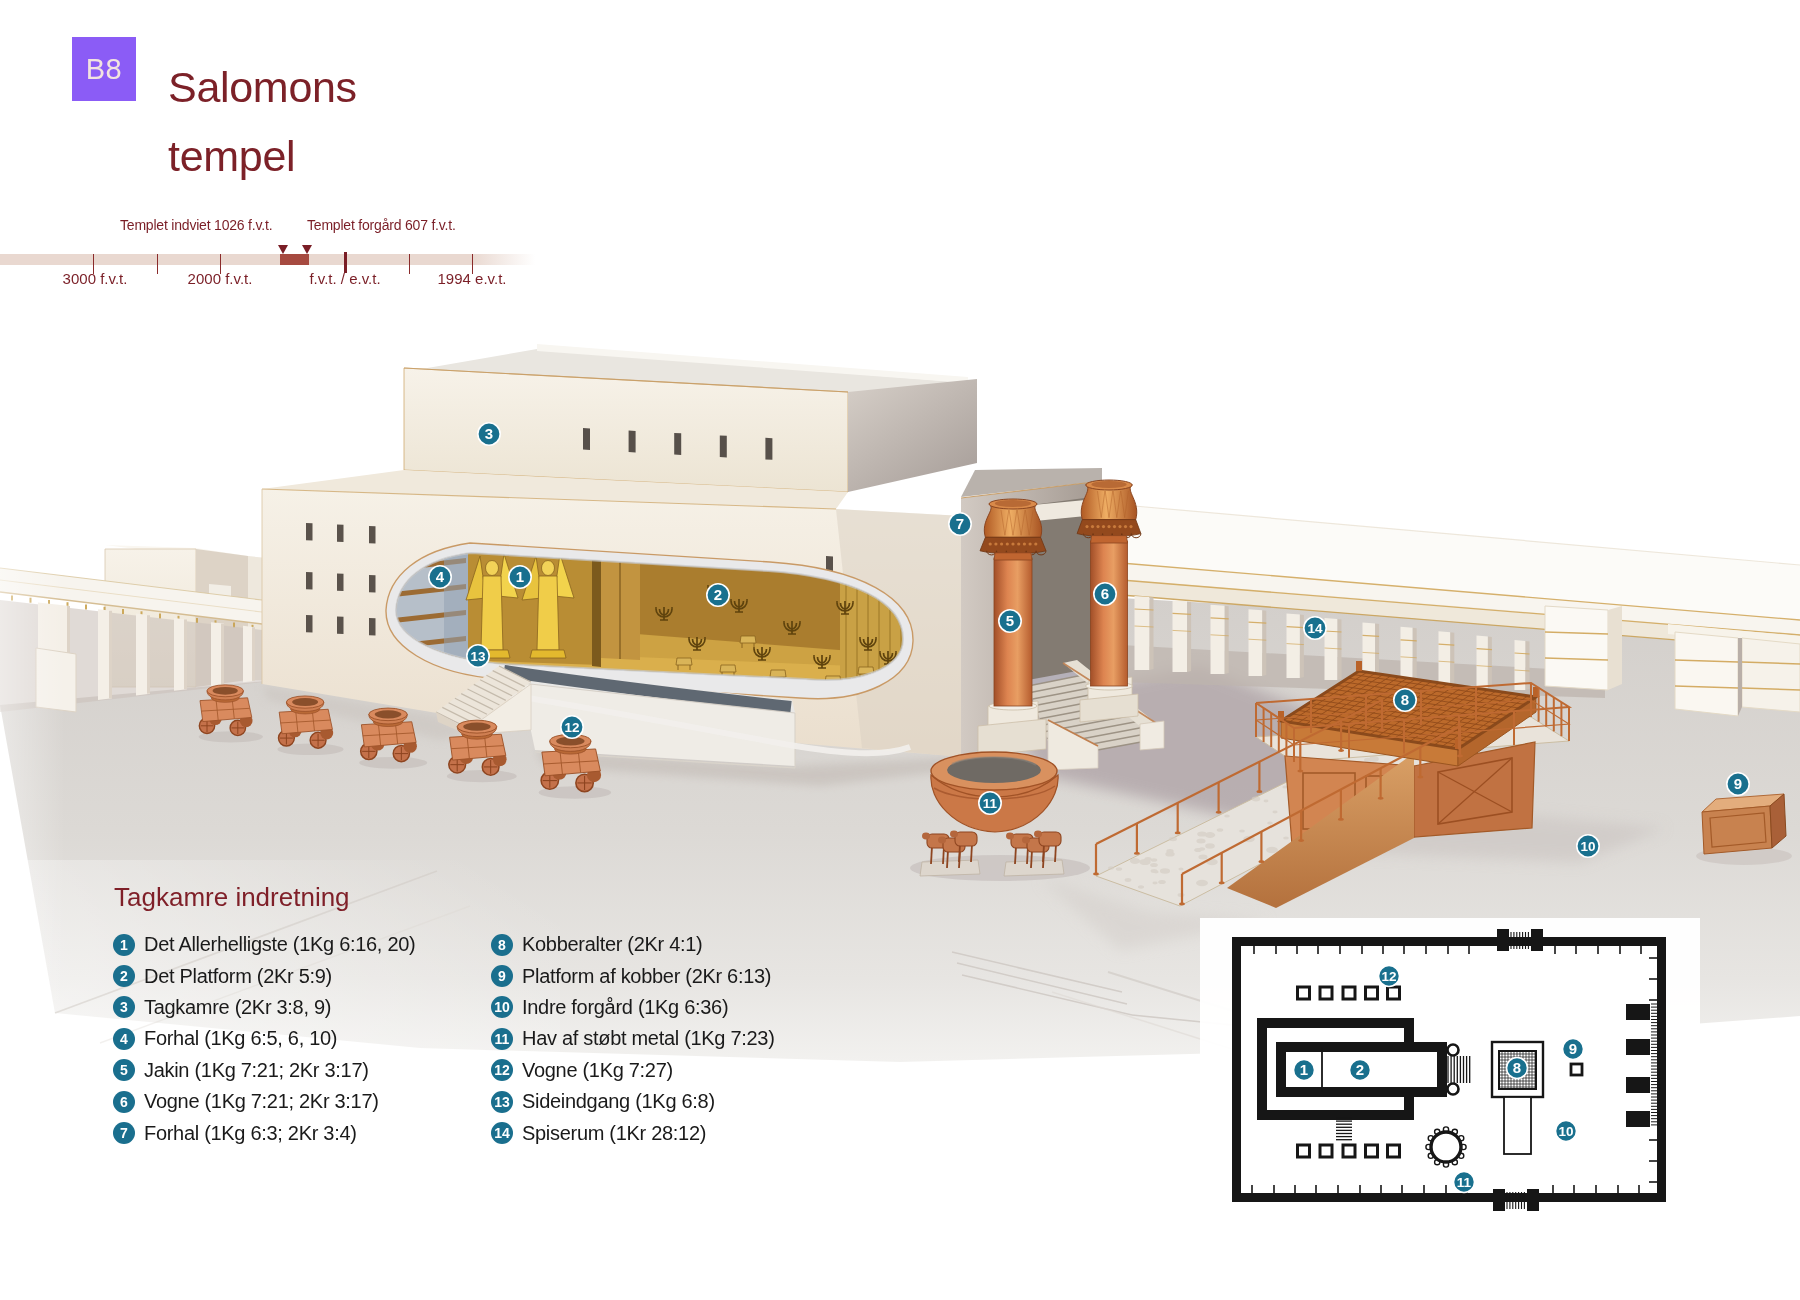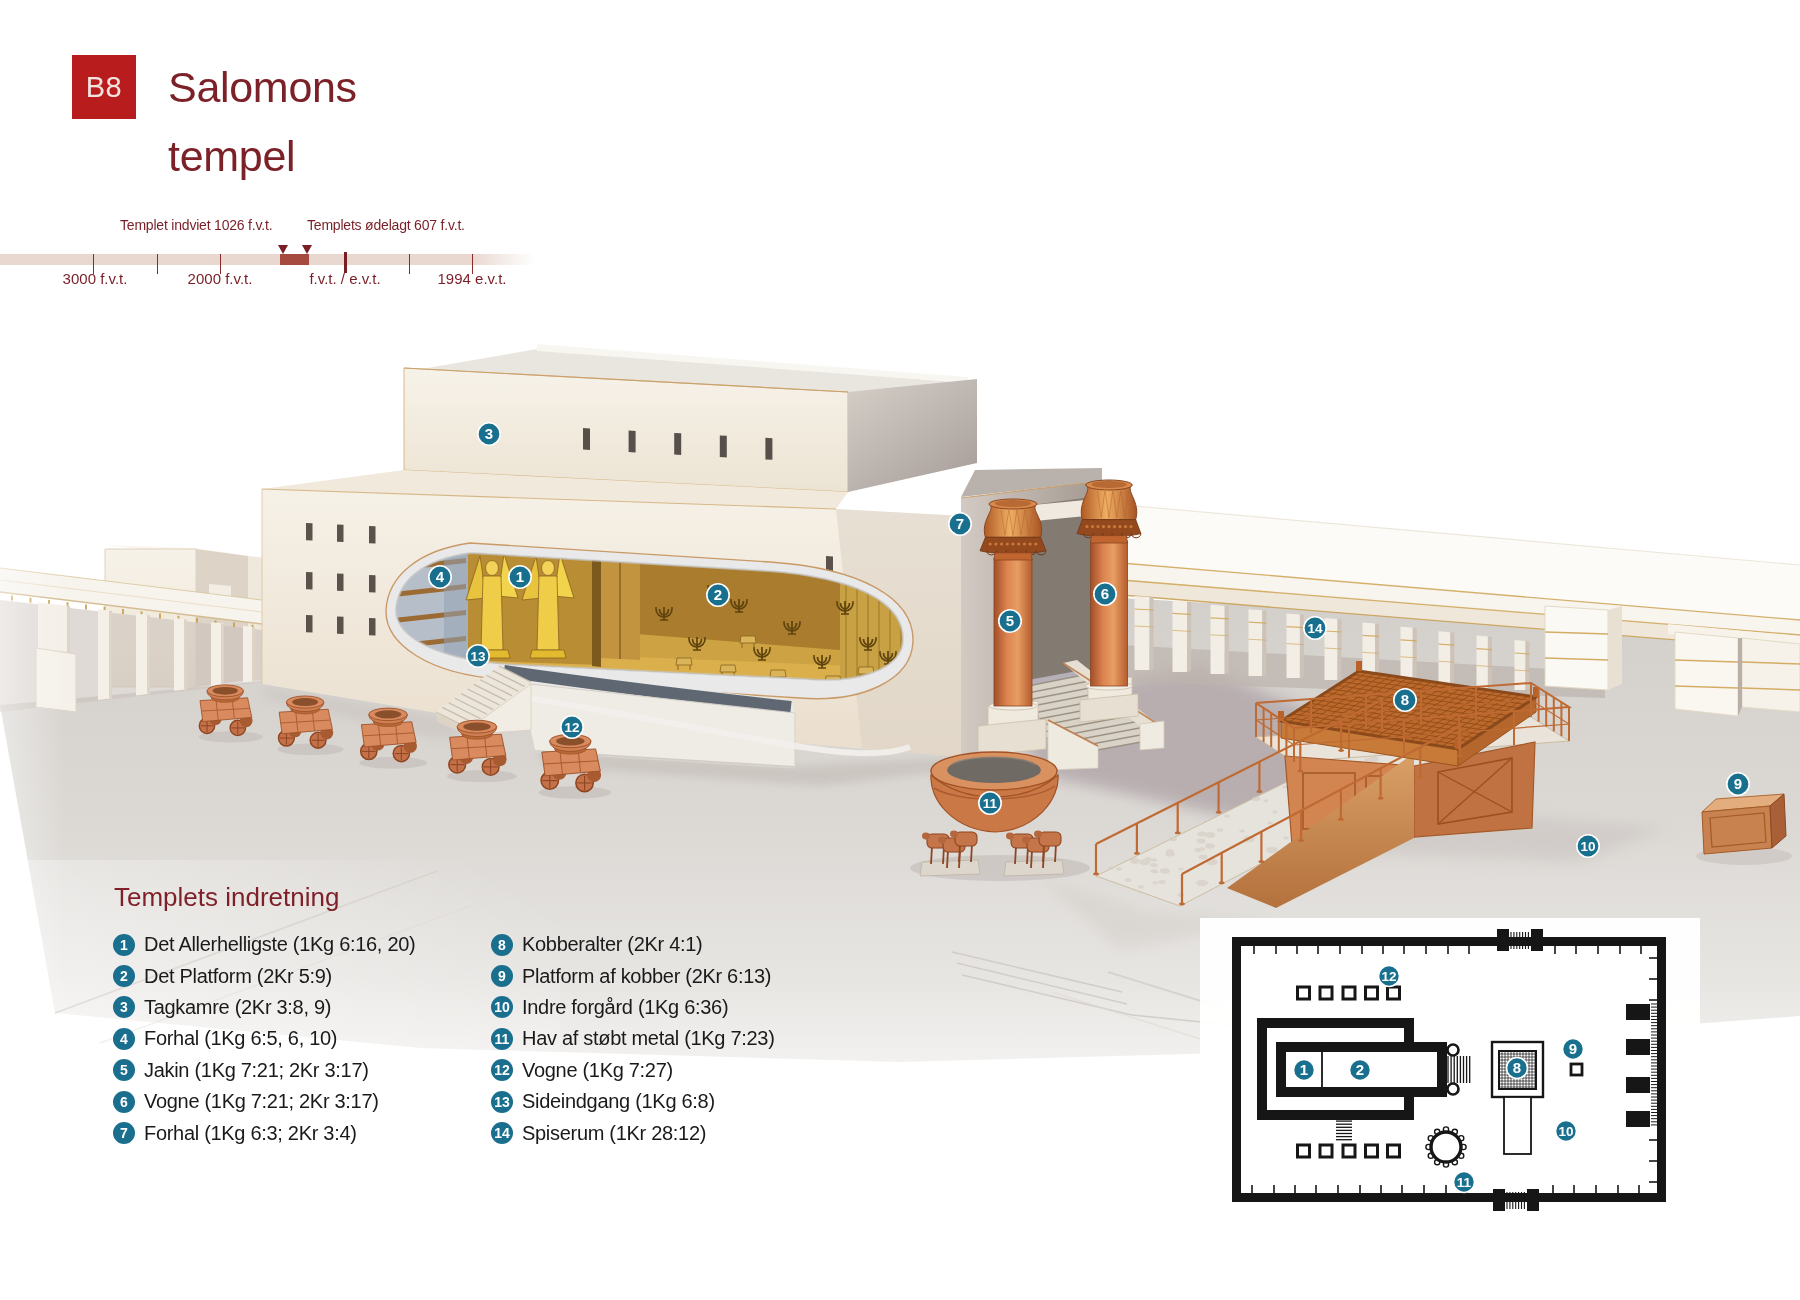--- a/index.html
+++ b/index.html
@@ -1,17 +1,17 @@
 <!DOCTYPE html>
 <html lang="da"><head><meta charset="utf-8">
 <style>
 html,body{margin:0;padding:0;width:1800px;height:1300px;background:#ffffff;overflow:hidden}
 body{font-family:"Liberation Sans",sans-serif;position:relative}
 .abs{position:absolute}
-#b8{left:72px;top:55px;width:64px;height:64px;background:#b91c1c;color:#f2e3e0;
+#b8{left:72px;top:37px;width:64px;height:64px;background:#8b5cf6;color:#f2e3e0;
  font-size:29px;display:flex;align-items:center;justify-content:center;letter-spacing:0.5px}
 #title{left:168px;top:53px;font-size:43px;line-height:69px;color:#7c2128;letter-spacing:-0.3px}
 .tl-lab{font-size:14px;color:#7a1e26;white-space:nowrap;letter-spacing:-0.2px}
 .tick{position:absolute;width:1.6px;background:#8a2b2b;top:254px;height:20px}
 .tlbot{position:absolute;top:270px;font-size:15px;color:#7a1e26;transform:translateX(-50%);white-space:nowrap}
 .tri{position:absolute;width:0;height:0;border-left:5px solid transparent;border-right:5px solid transparent;border-top:9px solid #7a1e26}
 #leghead{left:114px;top:882px;font-size:26px;color:#7f1f28}
 .lcol{position:absolute;top:929px}
 .lrow{height:31.4px;display:flex;align-items:center;font-size:20px;color:#1a1a1a;letter-spacing:-0.3px}
 .lnum{width:22px;height:22px;border-radius:50%;background:#1a6f8e;color:#fff;font-size:14px;font-weight:bold;
@@ -1013,34 +1013,34 @@
         <circle cx="1464" cy="1182" r="10.5" fill="#19708e" stroke="#ffffff" stroke-width="1.6"></circle>
         <text x="1464" y="1187.2" text-anchor="middle" font-size="13.5" font-weight="bold" fill="#ffffff">11</text>
       </g>
     </g>
 </svg>
 <div class="abs" id="b8">B8</div>
 <div class="abs" id="title">Salomons<br>tempel</div>
 <div class="abs" style="left:0;top:254px;width:535px;height:10.5px;background:linear-gradient(to right,#e9d8d0 0%,#e9d8d0 88%,rgba(233,216,208,0) 100%)"></div>
 <div class="abs" style="left:279.5px;top:254px;width:29px;height:10.5px;background:#a64a40"></div>
 <div class="abs tl-lab" style="left:120px;top:217px"><b>Templet indviet</b> 1026 f.v.t.</div>
-<div class="abs tl-lab" style="left:307px;top:217px"><b>Templets ødelagt</b> 607 f.v.t.</div>
+<div class="abs tl-lab" style="left:307px;top:217px"><b>Templet forgård</b> 607 f.v.t.</div>
 <div class="tri" style="left:277.5px;top:245px"></div>
 <div class="tri" style="left:301.5px;top:245px"></div>
 <div class="tick" style="left:92.5px"></div>
 <div class="tick" style="left:156.5px"></div>
 <div class="tick" style="left:219.5px"></div>
 <div class="tick" style="left:408.5px"></div>
 <div class="tick" style="left:471.5px"></div>
 <div class="tick" style="left:344px;width:3.4px;background:#7a1e26;top:252px;height:21px"></div>
 <div class="tlbot" style="left:95px">3000 f.v.t.</div>
 <div class="tlbot" style="left:220px">2000 f.v.t.</div>
 <div class="tlbot" style="left:345px">f.v.t. / e.v.t.</div>
 <div class="tlbot" style="left:472px">1994 e.v.t.</div>
-<div class="abs" id="leghead">Templets indretning</div>
+<div class="abs" id="leghead">Tagkamre indretning</div>
 <div class="lcol" style="left:113px">
 <div class="lrow">
       <span class="lnum">1</span>
       <span class="ltxt"><b>Det Allerhelligste</b> (1Kg 6:16, 20)</span>
     </div>
 <div class="lrow">
       <span class="lnum">2</span>
       <span class="ltxt"><b>Det Platform</b> (2Kr 5:9)</span>
     </div>
 <div class="lrow">

